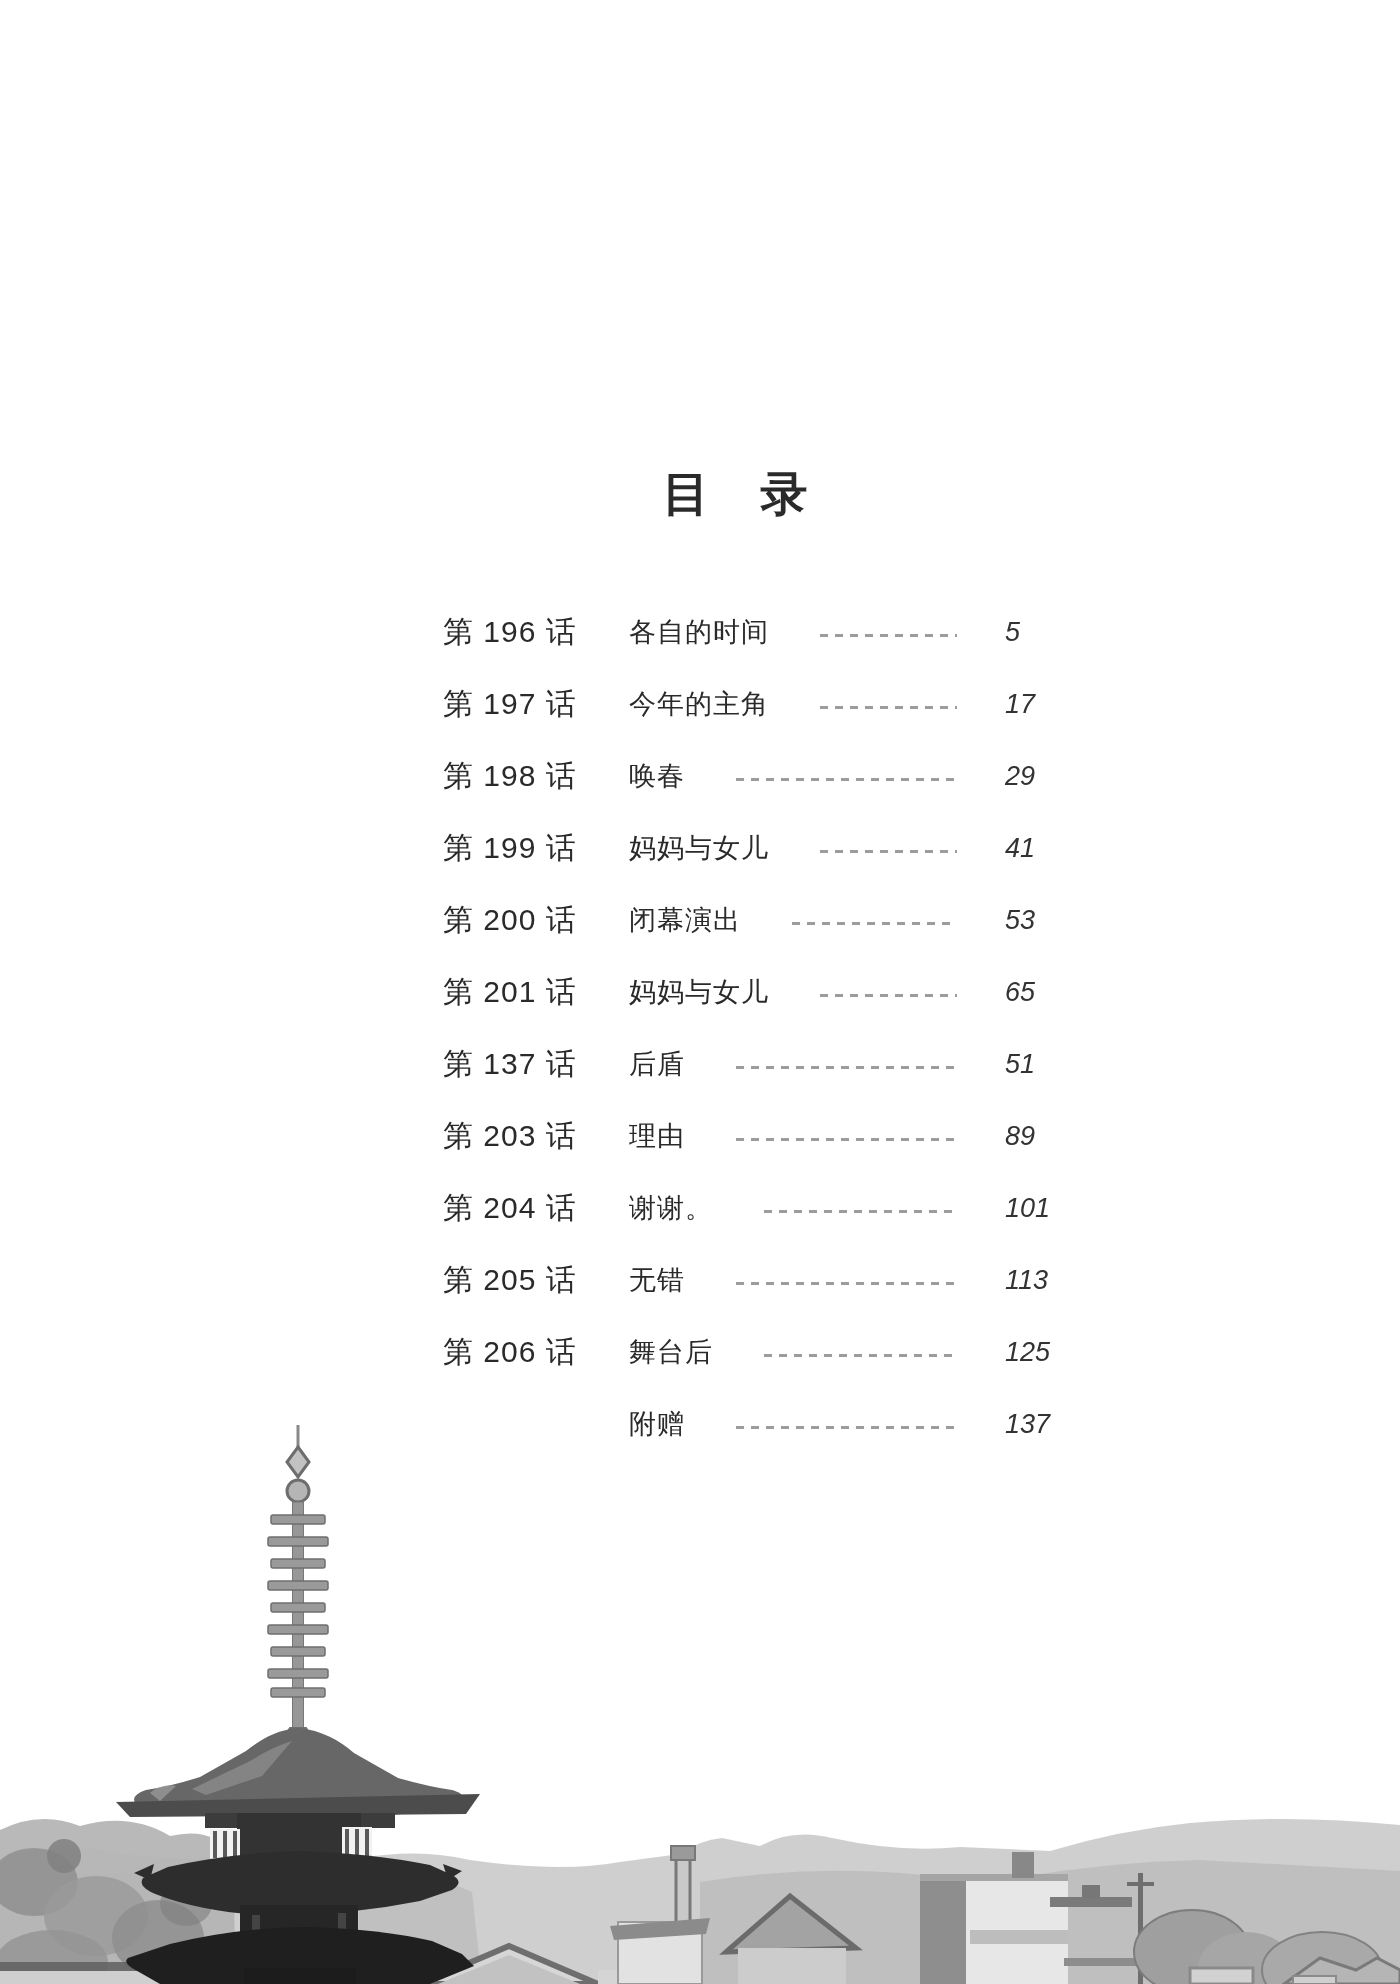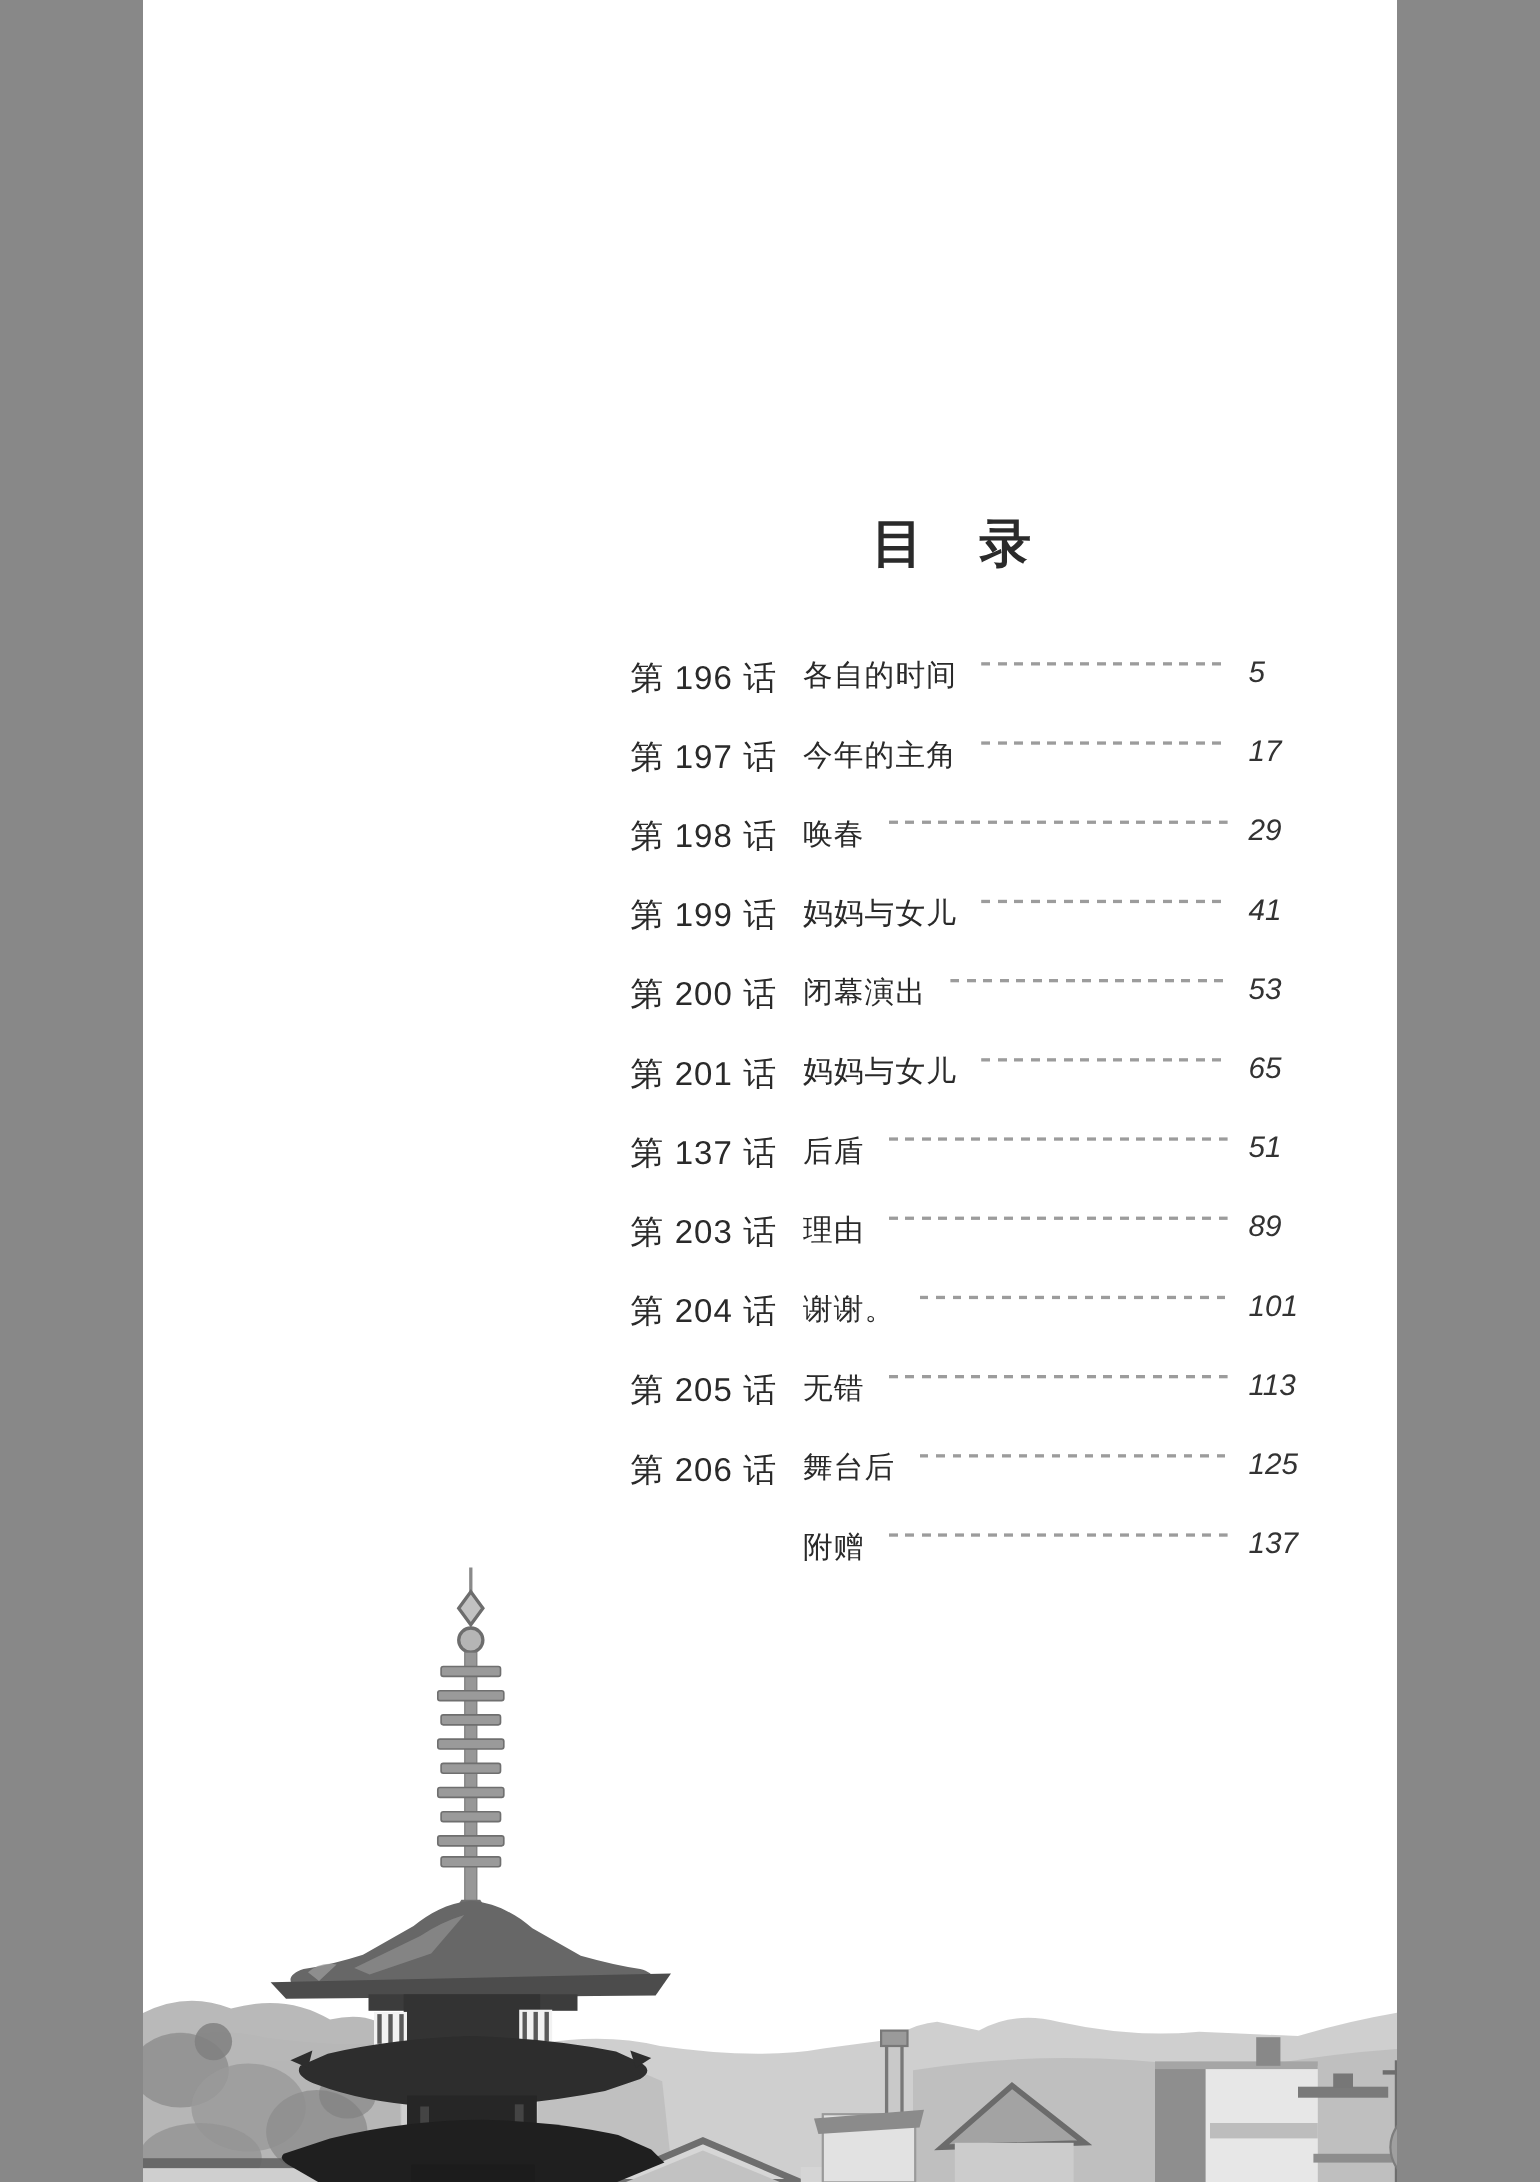--- a/index.html
+++ b/index.html
@@ -1,35 +1,35 @@
 <!DOCTYPE html>
 <html style="--text: #2a2a2a; --leader_dash: #9c9c9c; --page_number: #333333; --background: #ffffff;"><head>
 <meta charset="utf-8">
 <style>
   :root{
     --text:#2a2a2a; --leader_dash:#9c9c9c; --page_number:#333333; --background:#ffffff;
   }
   html,body{margin:0;padding:0;}
   body{background:#888;}
   .page{
-    position:relative; width:1140px; height:1984px; margin:0 auto;
+    position:relative; width:1400px; height:1984px; margin:0 auto;
     background:var(--background); overflow:hidden;
     font-family:"Liberation Sans","DejaVu Sans",sans-serif;
     color:var(--text);
   }
   .toc-title{
     position:absolute; top:470px; left:736px; transform:translateX(-50%);
     font-size:47px; line-height:1; font-weight:600; white-space:nowrap;
     letter-spacing:2px; color:var(--text);
   }
   .toc{
     position:absolute; left:443px; top:596px; width:624px;
   }
   .toc-row{
-    display:flex; align-items:flex-start; height:72px; width:100%;
+    display:flex; align-items:center; height:72px; width:100%;gap:29px;
   }
   .chap{
     width:157px; flex:0 0 157px; font-size:30px; letter-spacing:1px;
     white-space:nowrap; color:var(--text);
   }
   .ttl{
     font-size:27px; letter-spacing:1px; white-space:nowrap; color:var(--text);
   }
   .leader{
     flex:1 1 auto; height:3px; margin:6px 19px 0 22px;

